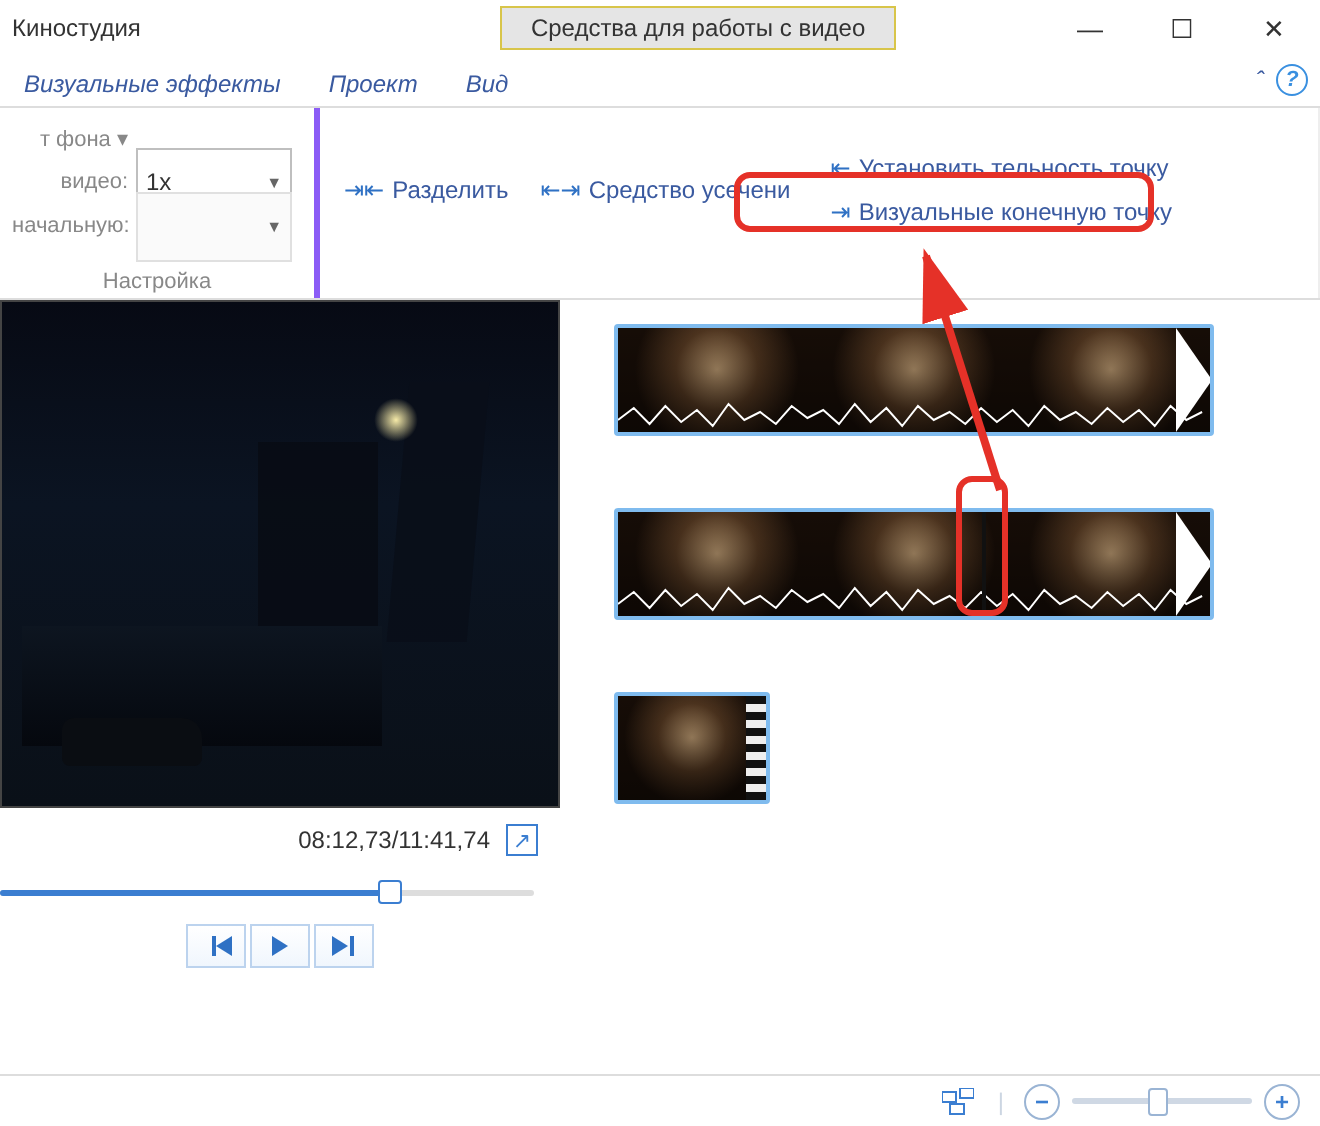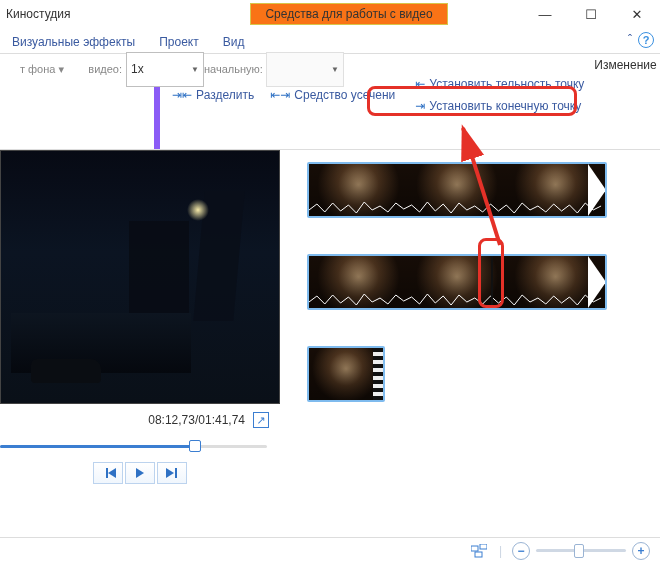--- a/index.html
+++ b/index.html
@@ -1,32 +1,32 @@
 <!DOCTYPE html>
 <html><head>
 <meta charset="utf-8">
 <style>
   * { box-sizing: border-box; }
   body { margin: 0; font-family: "Segoe UI", Tahoma, sans-serif; font-size: 12px; background: #fff; width: 660px; height: 563px; overflow: hidden; position: relative; color: #333; }
   
   .titlebar { height: 28px; background: #fff; display: flex; align-items: center; }
   .titlebar .apptitle { margin-left: 6px; flex: 0 0 auto; }
-  .titlebar .ctxtab { margin-left: 180px; background: #f97316; padding: 3px 14px; border: 1px solid #d8c54a; }
+  .titlebar .ctxtab { margin-left: 180px; background: #e5e5e5; padding: 3px 14px; border: 1px solid #d8c54a; }
   .titlebar .spacer { flex: 1; }
   .winbtn { width: 46px; height: 28px; display: inline-flex; align-items: center; justify-content: center; color: #333; }
   .winicon { font-family: Arial; font-size: 13px; }
   
-  .tabrow { height: 26px; display: flex; align-items: flex-end; border-bottom: 1px solid #ddd; position: relative; }
+  .tabrow { height: 26px; display: flex; align-items: flex-end; border-bottom: 1px solid #ddd; position: relative; font-style: italic; }
   .tab { padding: 4px 12px; color: #3a5aa0; cursor: pointer; }
   .tab.active { border: 1px solid #fff15a; border-bottom-color: #fff; background: #fff; color: #333; position: relative; top: 1px; border-top-left-radius: 2px; border-top-right-radius: 2px; }
   .tabrow .helpcorner { position: absolute; right: 6px; top: 4px; display: flex; gap: 6px; align-items: center; color: #3a5aa0; }
   .helpq { display:inline-flex; width:16px; height:16px; border:1px solid #3a90e0; border-radius:50%; align-items:center; justify-content:center; font-size:11px; color:#3a90e0; font-weight:bold; }
   
   .ribbon { height: 96px; background: #fff; border-bottom: 1px solid #ddd; display: flex; }
-  .rgroup { border-right: 6px solid #8b5cf6; padding: 4px 6px 2px; display: flex; flex-direction: row; position: relative; }
+  .rgroup { border-right: 3px solid #8b5cf6; padding: 4px 6px 2px; display: flex; flex-direction: column; position: relative; }
   .rgroup .grouplabel { position: absolute; bottom: 2px; left: 0; right: 0; text-align: center; color: #888; font-size: 11px; pointer-events: none; }
   .formrow { display: flex; align-items: center; height: 22px; gap: 4px; color: #888; }
   .formrow label { width: 58px; text-align: right; font-size: 11px; white-space: nowrap; overflow: hidden; }
   .combo { width: 78px; height: 35px; border: 1px solid #bfbfbf; background: #fff; display:flex; align-items:center; justify-content: space-between; padding: 0 4px; color:#333; }
   .combo.disabled { border-color:#e0e0e0; color:#bbb; background:#fafafa; }
   .combo .caret { font-size: 8px; color:#666; }
   .ribbtn { display: inline-flex; align-items: center; gap: 4px; padding: 2px 6px; color:#3a5aa0; white-space: nowrap; }
   .ribbtn .icn { color:#2f71c4; }
   .izm-group { display:flex; padding:4px 6px 18px; gap:4px; position:relative; border-right:1px solid #eee; }
   .izm-left { display:flex; flex-direction:column; gap:4px; justify-content:center; }
@@ -113,20 +113,21 @@
         <span class="caret">▼</span>
       </div>
     </div>
     <div class="formrow">
       <label>начальную:</label>
       <div class="combo disabled">
         <span></span>
           <span class="caret">▼</span>
       </div>
     </div>
+    <div class="grouplabel">Настройка</div>
   </div>
 
   <div class="izm-group" style="flex:1;">
     <div class="izm-left">
       <span class="ribbtn">
           <span class="icn">⇥⇤</span>
           <span>Разделить</span>
         </span>
     </div>
     <div class="izm-left">
@@ -135,42 +136,41 @@
           <span>Средство усечени</span>
         </span>
     </div>
     <div class="izm-right" style="margin-left:4px;">
       <span class="ribbtn">
           <span class="icn">⇤</span>
           <span>Установить тельность точку</span>
         </span>
       <span class="ribbtn">
           <span class="icn">⇥</span>
-          <span>Установить конечную точку</span>
-        </span>
-    </div>
-    <div class="grouplabel">Изменение</div>
+          <span>Визуальные конечную точку</span>
+        </span>
+    </div>
   </div>
 
 </div>
 
 <div class="annot-end" style="left:367px; top:86px; width:210px; height:30px;"></div>
 
 <div class="work">
   <div class="preview">
     <div class="vidframe">
       <div class="scene"></div>
       <div class="sil2"></div>
         <div class="sil1"></div>
         <div class="glow"></div>
         <div class="bld"></div>
         <div class="car"></div>
     </div>
     <div class="timecode">
-      <span><span>08:12,73</span>/<span>01:41,74</span></span>
+      <span><span>08:12,73</span>/<span>11:41,74</span></span>
       <span class="expandicn">↗</span>
     </div>
     <div class="seekbar">
       <div class="track"></div>
         <div class="fill"></div>
         <div class="thumb"></div>
     </div>
     <div class="controls">
       <span class="ctrlbtn">
           <span class="tri" style="transform:scaleX(-1);"></span>

